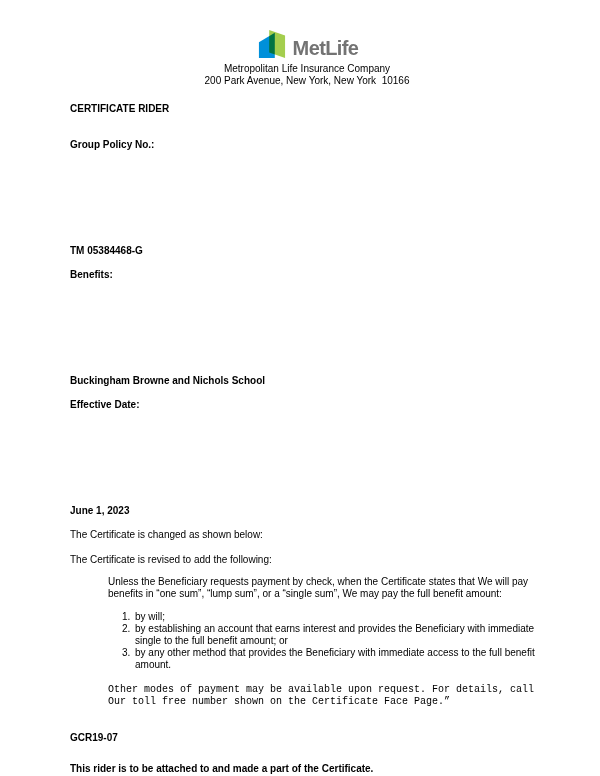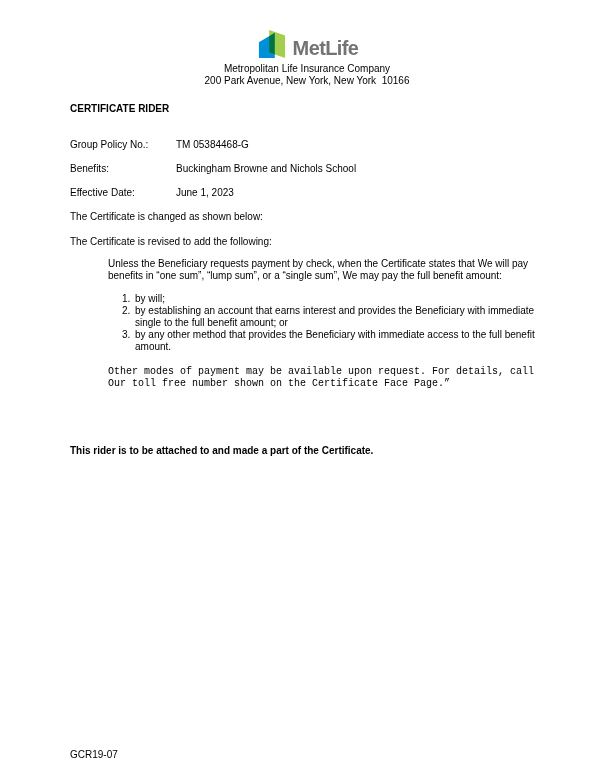--- a/index.html
+++ b/index.html
@@ -17,34 +17,34 @@
   .header{text-align:center;}
   .logo-row{display:inline-flex;align-items:flex-end;gap:5px;}
   .logo-mark{width:32px;height:28px;display:block;}
   .wordmark{font-weight:bold;font-size:20px;line-height:20px;letter-spacing:-0.6px;color:#737373;}
   .company-line{margin-top:2px;}
   .address-line{white-space:pre-wrap;text-align:center;}
   
   .doc-title{font-weight:bold;margin-top:16px;}
   
   .policy-info{margin-top:24px;}
-  .info-row{display:flex;margin-bottom:12px;font-weight:normal;}
+  .info-row{display:flex;margin-bottom:12px;font-weight:bold;flex-direction:column;}
   .info-label{width:106px;flex:0 0 106px;}
   
   .intro-1{margin-top:5px;}
   .intro-2{margin-top:13px;}
   .rider-section{margin-left:38px;width:437px;}
   .section-heading{font-weight:bold;margin-top:10px;}
   .para-1{margin-top:10px;}
   .benefit-list{margin:11px 0 0 0;padding-left:25px;}
   .benefit-list li{margin:0;padding-left:2px;}
   .para-2{margin-top:13px;font-family:Liberation Mono, monospace;}
   .attach-note{font-weight:bold;margin-top:55px;}
   
-  .footer{position:absolute;left:70px;bottom:15px;font-weight:normal;}
+  .footer{position:absolute;left:70px;bottom:32px;font-weight:bold;}
 </style>
 </head>
 <body>
 
 <div class="page">
 
   <div class="header">
     <div class="logo-row">
       <svg class="logo-mark" viewBox="0 0 34 30" xmlns="http://www.w3.org/2000/svg" aria-hidden="true">
         <polygon points="3,13 20,3 20,30 3,30" fill="#0090DA"></polygon>

